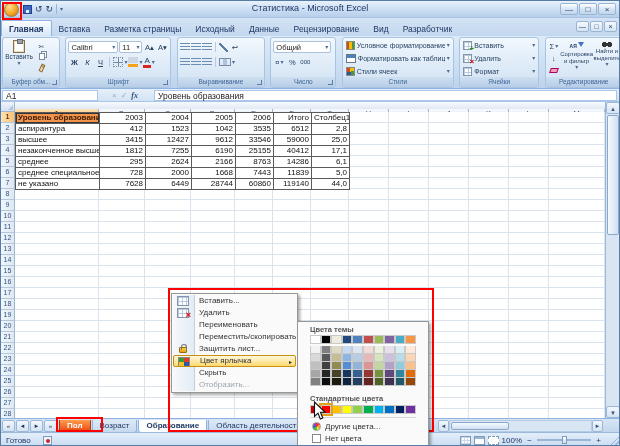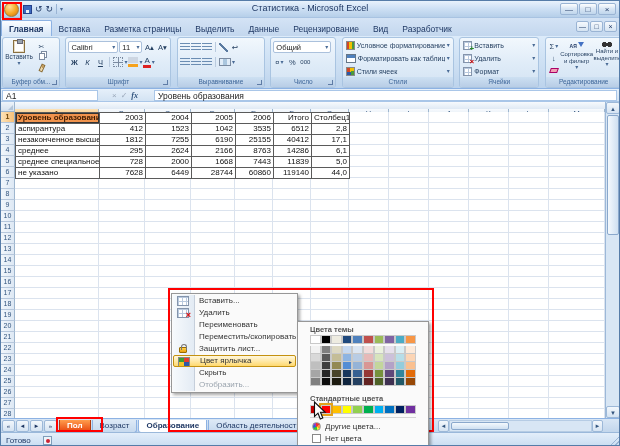--- a/index.html
+++ b/index.html
@@ -181,21 +181,21 @@
     </div>
     <div class="title">Статистика - Microsoft Excel</div>
     <div class="winbtns">
       <span class="wbtn">—</span>
       <span class="wbtn">□</span>
       <span class="wbtn">×</span>
     </div>
   </div>
 
   <div class="tabrow">
-    <span><span class="rtab act">Главная</span><span class="rtab">Вставка</span><span class="rtab">Разметка страницы</span><span class="rtab">Выделить</span><span class="rtab">Данные</span><span class="rtab">Рецензирование</span><span class="rtab">Вид</span><span class="rtab">Разработчик</span></span>
+    <span><span class="rtab act">Главная</span><span class="rtab">Вставка</span><span class="rtab">Разметка страницы</span><span class="rtab">Исходный</span><span class="rtab">Данные</span><span class="rtab">Рецензирование</span><span class="rtab">Вид</span><span class="rtab">Разработчик</span></span>
     <div class="wbk">
       <span>—</span>
       <span>□</span>
       <span>×</span>
     </div>
   </div>
 
   <div class="ribbon">
 
     <div class="rgroup" style="width:58px">
@@ -408,20 +408,29 @@
               <div class="tcell tn" style="width: 38px;">Столбец1</div>
             </div>
             <div class="trow">
               <div class="tcell tl" style="width: 84px;">аспирантура</div>
               <div class="tcell tn" style="width: 46px;">412</div>
               <div class="tcell tn" style="width: 46px;">1523</div>
               <div class="tcell tn" style="width: 44px;">1042</div>
               <div class="tcell tn" style="width: 38px;">3535</div>
               <div class="tcell tn" style="width: 38px;">6512</div>
               <div class="tcell tn" style="width: 38px;">2,8</div>
+            </div>
+            <div class="trow">
+              <div class="tcell tl" style="width: 84px;">высшее</div>
+              <div class="tcell tn" style="width: 46px;">3415</div>
+              <div class="tcell tn" style="width: 46px;">12427</div>
+              <div class="tcell tn" style="width: 44px;">9612</div>
+              <div class="tcell tn" style="width: 38px;">33546</div>
+              <div class="tcell tn" style="width: 38px;">59000</div>
+              <div class="tcell tn" style="width: 38px;">25,0</div>
             </div>
             <div class="trow">
               <div class="tcell tl" style="width: 84px;">незаконченное высшее</div>
               <div class="tcell tn" style="width: 46px;">1812</div>
               <div class="tcell tn" style="width: 46px;">7255</div>
               <div class="tcell tn" style="width: 44px;">6190</div>
               <div class="tcell tn" style="width: 38px;">25155</div>
               <div class="tcell tn" style="width: 38px;">40412</div>
               <div class="tcell tn" style="width: 38px;">17,1</div>
             </div>
@@ -494,20 +503,31 @@
       <div class="htrack">
           <div class="hthumb"></div>
         </div>
       <span class="harrow">►</span>
     </div>
   </div>
 
   <div class="status">
     <span class="ready">Готово</span>
     <span class="macro"></span>
+    <div class="sright">
+      <span class="vicon v1"></span>
+      <span class="vicon v2"></span>
+      <span class="vicon v3"></span>
+      <span class="zoomtxt">100%</span>
+      <span class="zminus">−</span>
+      <div class="ztrack">
+          <div class="zthumb"></div>
+        </div>
+      <span class="zplus">+</span>
+    </div>
     <div class="grip"></div>
   </div>
 
   <div class="menu">
       <div class="cmi"><span class="gi insert-sheet-icon"></span><span class="cmi-lbl">Вставить...</span></div>
       <div class="cmi"><span class="gi delete-sheet-icon"></span><span class="cmi-lbl">Удалить</span></div>
       <div class="cmi"><span class="cmi-lbl">Переименовать</span></div>
       <div class="cmi"><span class="cmi-lbl">Переместить/скопировать...</span></div>
       <div class="cmi"><span class="gi protect-sheet-icon"></span><span class="cmi-lbl">Защитить лист...</span></div>
       <div class="cmi hot"><span class="gi tab-color-icon"></span><span class="cmi-lbl">Цвет ярлычка</span><span class="arr">▸</span></div>

